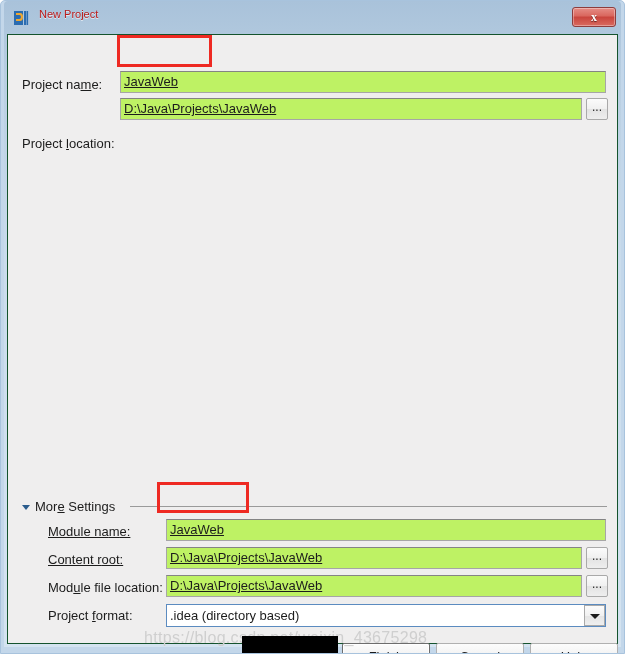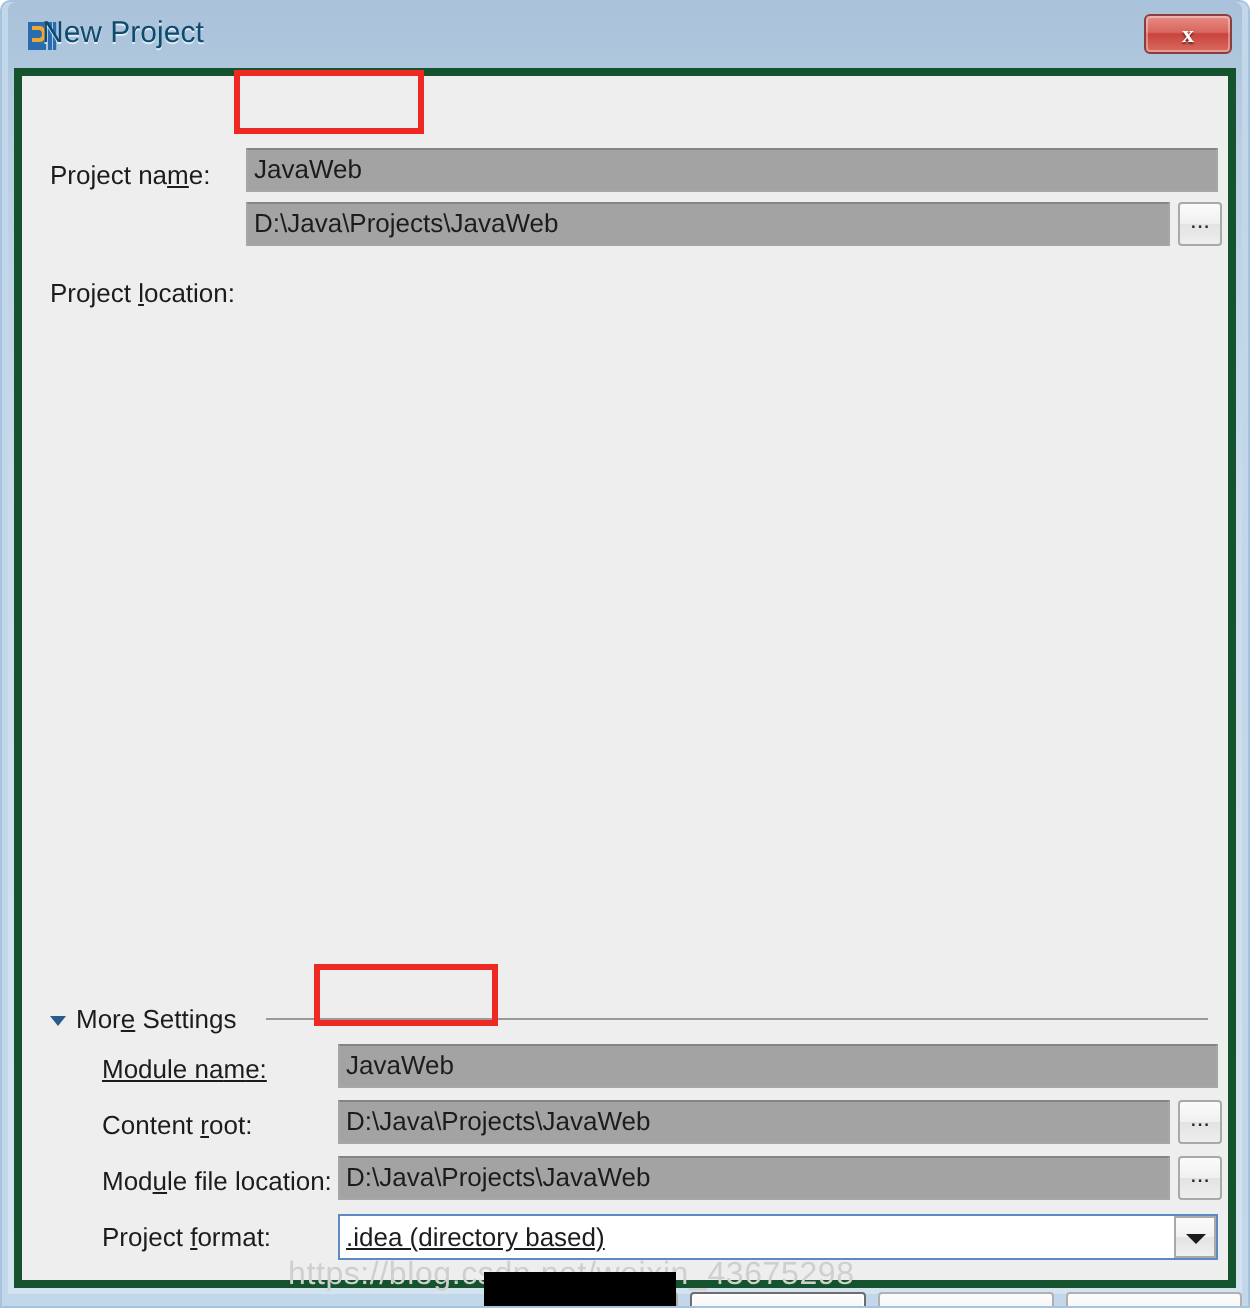--- a/index.html
+++ b/index.html
@@ -32,22 +32,22 @@
   #titlebar {
     position: absolute;
     left: 4px; top: 1px; right: 4px; height: 32px;
     border-radius: 4px 4px 0 0;
   }
   #title-icon {
     position: absolute; left: 8px; top: 8px;
     width: 16px; height: 16px;
   }
   #title-text {
-    position: absolute; left: 16px; top: 6px;
-    font-size: 15px; color: #0c4a6e;
+    position: absolute; left: 34px; top: 6px;
+    font-size: 11px; color: #b91c1c;
     white-space: nowrap;
     text-shadow: 0 1px 0 rgba(255,255,255,0.65);
   }
   #close-button {
     position: absolute; right: 4px; top: 5px;
     width: 44px; height: 20px;
     border: 1px solid #8d3d3d;
     border-radius: 3px;
     background: linear-gradient(to bottom, #e58d86 0%, #d9665d 45%, #c9443c 50%, #d96a60 100%);
     box-shadow: inset 0 0 0 1px rgba(255,255,255,0.35);
@@ -59,42 +59,43 @@
     color: #ffffff; font-size: 12px; font-weight: bold;
     font-family: "Liberation Serif", serif;
     text-shadow: 0 1px 1px rgba(0,0,0,0.55);
   }
 
   
   #body {
     position: absolute;
     left: 6px; top: 33px; right: 6px; bottom: 9px;
     background: #efeeee;
-    border: 4px solid #14532d;
+    border: 1px solid #14532d;
   }
 
   .label {
     position: absolute;
     font-size: 13px;
     color: #1c1c1c;
     white-space: nowrap;
   }
   .label u { text-decoration: underline; }
 
   .textfield {
     position: absolute;
-    background: #a3a3a3;
+    background: #bef264;
     border: 1px solid #a6a6a6;
     border-top-color: #848484;
     font-size: 13px;
     color: #1c1c1c;
     padding: 0 3px;
     line-height: 20px;
     white-space: nowrap;
     overflow: hidden;
+    text-decoration: underline;
   }
 
   .browse-btn {
     position: absolute;
     width: 22px; height: 22px;
     background: linear-gradient(to bottom, #fbfbfb 0%, #f0f0f0 50%, #e3e3e3 51%, #eeeeee 100%);
     border: 1px solid #a9a9a9;
     border-radius: 2px;
     cursor: pointer;
   }
@@ -143,21 +144,21 @@
     position: absolute;
     left: 158px; top: 569px;
     width: 440px; height: 23px;
     border: 1px solid #5b8bc0;
     background: #ffffff;
   }
   #format-combo-value {
     position: absolute; left: 3px; top: 0;
     right: 24px; height: 21px; line-height: 21px;
     font-size: 13px; color: #1c1c1c;
-    white-space: nowrap; overflow: hidden; text-decoration: underline;
+    white-space: nowrap; overflow: hidden;
   }
   #format-combo-arrow {
     position: absolute; right: 0px; top: 0px;
     width: 21px; height: 21px;
     background: linear-gradient(to bottom, #fbfbfb 0%, #f1f1f1 50%, #e4e4e4 51%, #efefef 100%);
     border-left: 1px solid #b2b2b2;
     border: 1px solid #a9a9a9;
     cursor: pointer;
   }
   #format-combo-arrow i {
@@ -246,21 +247,21 @@
         <span>Mor</span><u>e</u><span> Settings</span>
       </div>
     </div>
     <div id="more-sep"></div>
 
     <div class="label" style="left:40px; top:489px;text-decoration:underline;">
       <span>Module na</span><u>m</u><span>e:</span>
     </div>
     <div class="textfield" style="left:158px; top:484px; width:440px; height:22px;">JavaWeb</div>
 
-    <div class="label" style="left:40px; top:517px;">
+    <div class="label" style="left:40px; top:517px;text-decoration:underline;">
       <span>Content </span><u>r</u><span>oot:</span>
     </div>
     <div class="textfield" style="left:158px; top:512px; width:416px; height:22px;">D:\Java\Projects\JavaWeb</div>
     <div class="browse-btn" style="left:578px; top:512px;">
       <span>...</span>
     </div>
 
     <div class="label" style="left:40px; top:545px;">
       <span>Mod</span><u>u</u><span>le file location:</span>
     </div>

